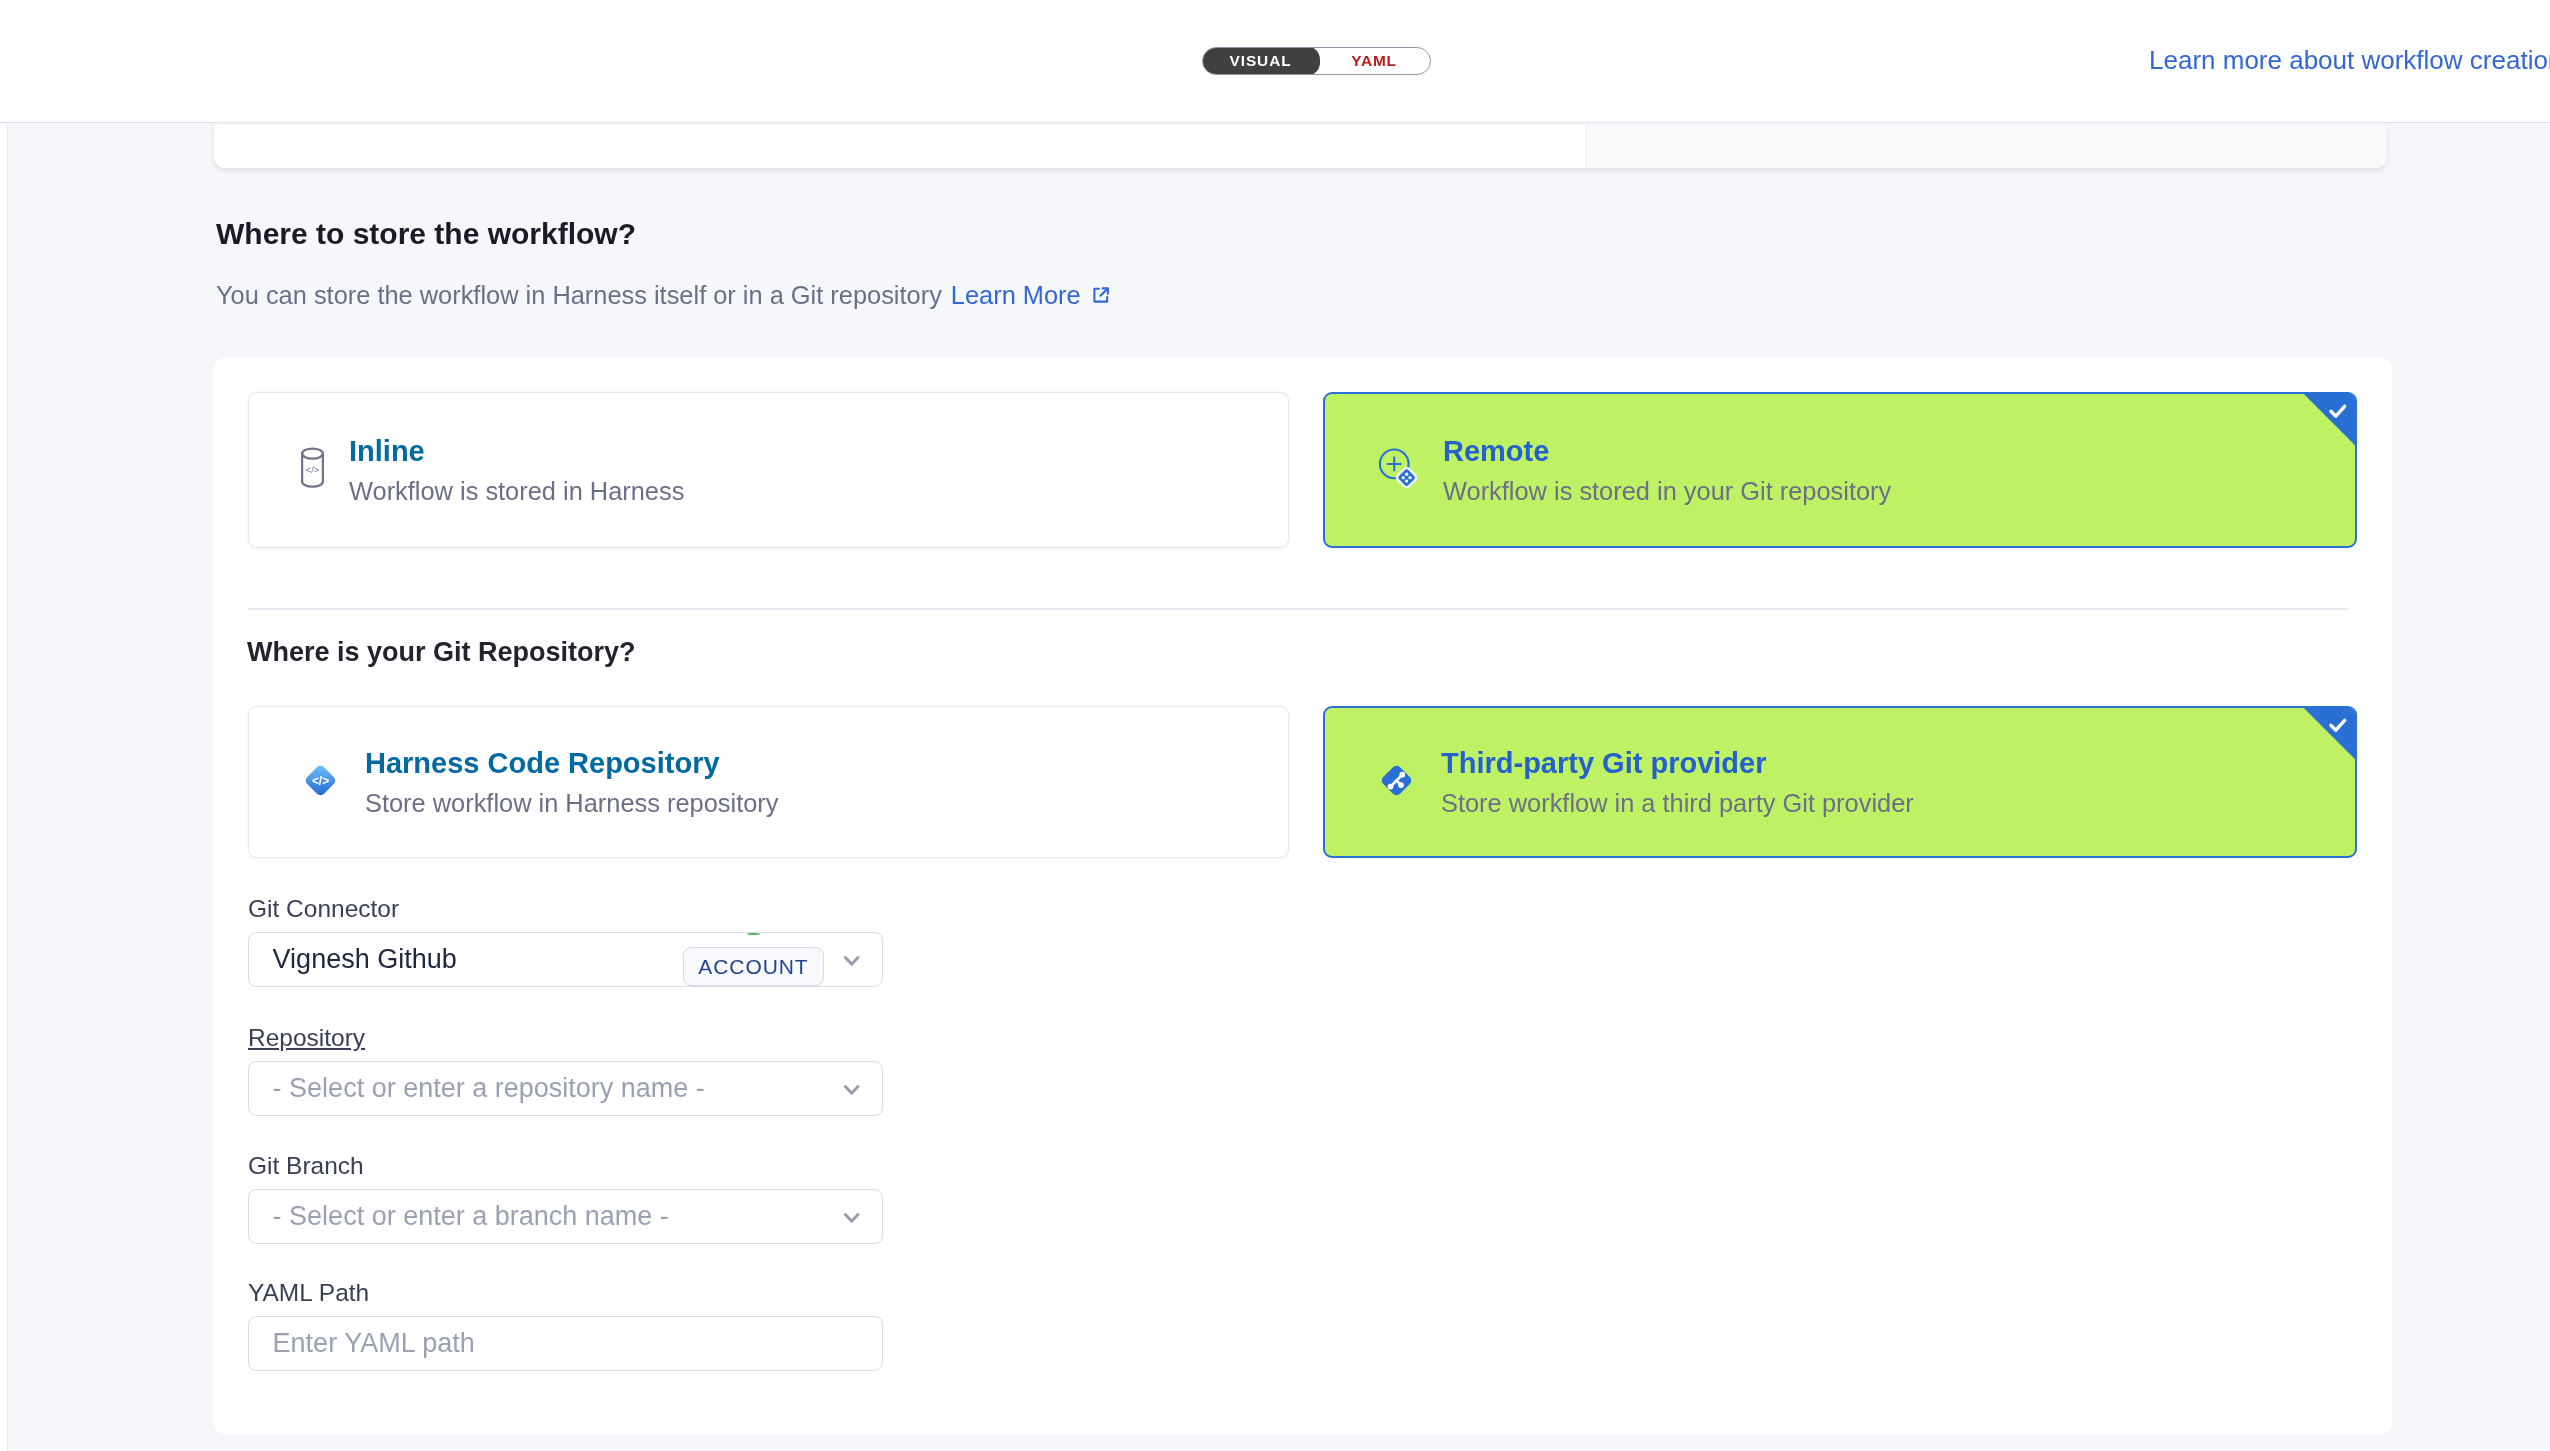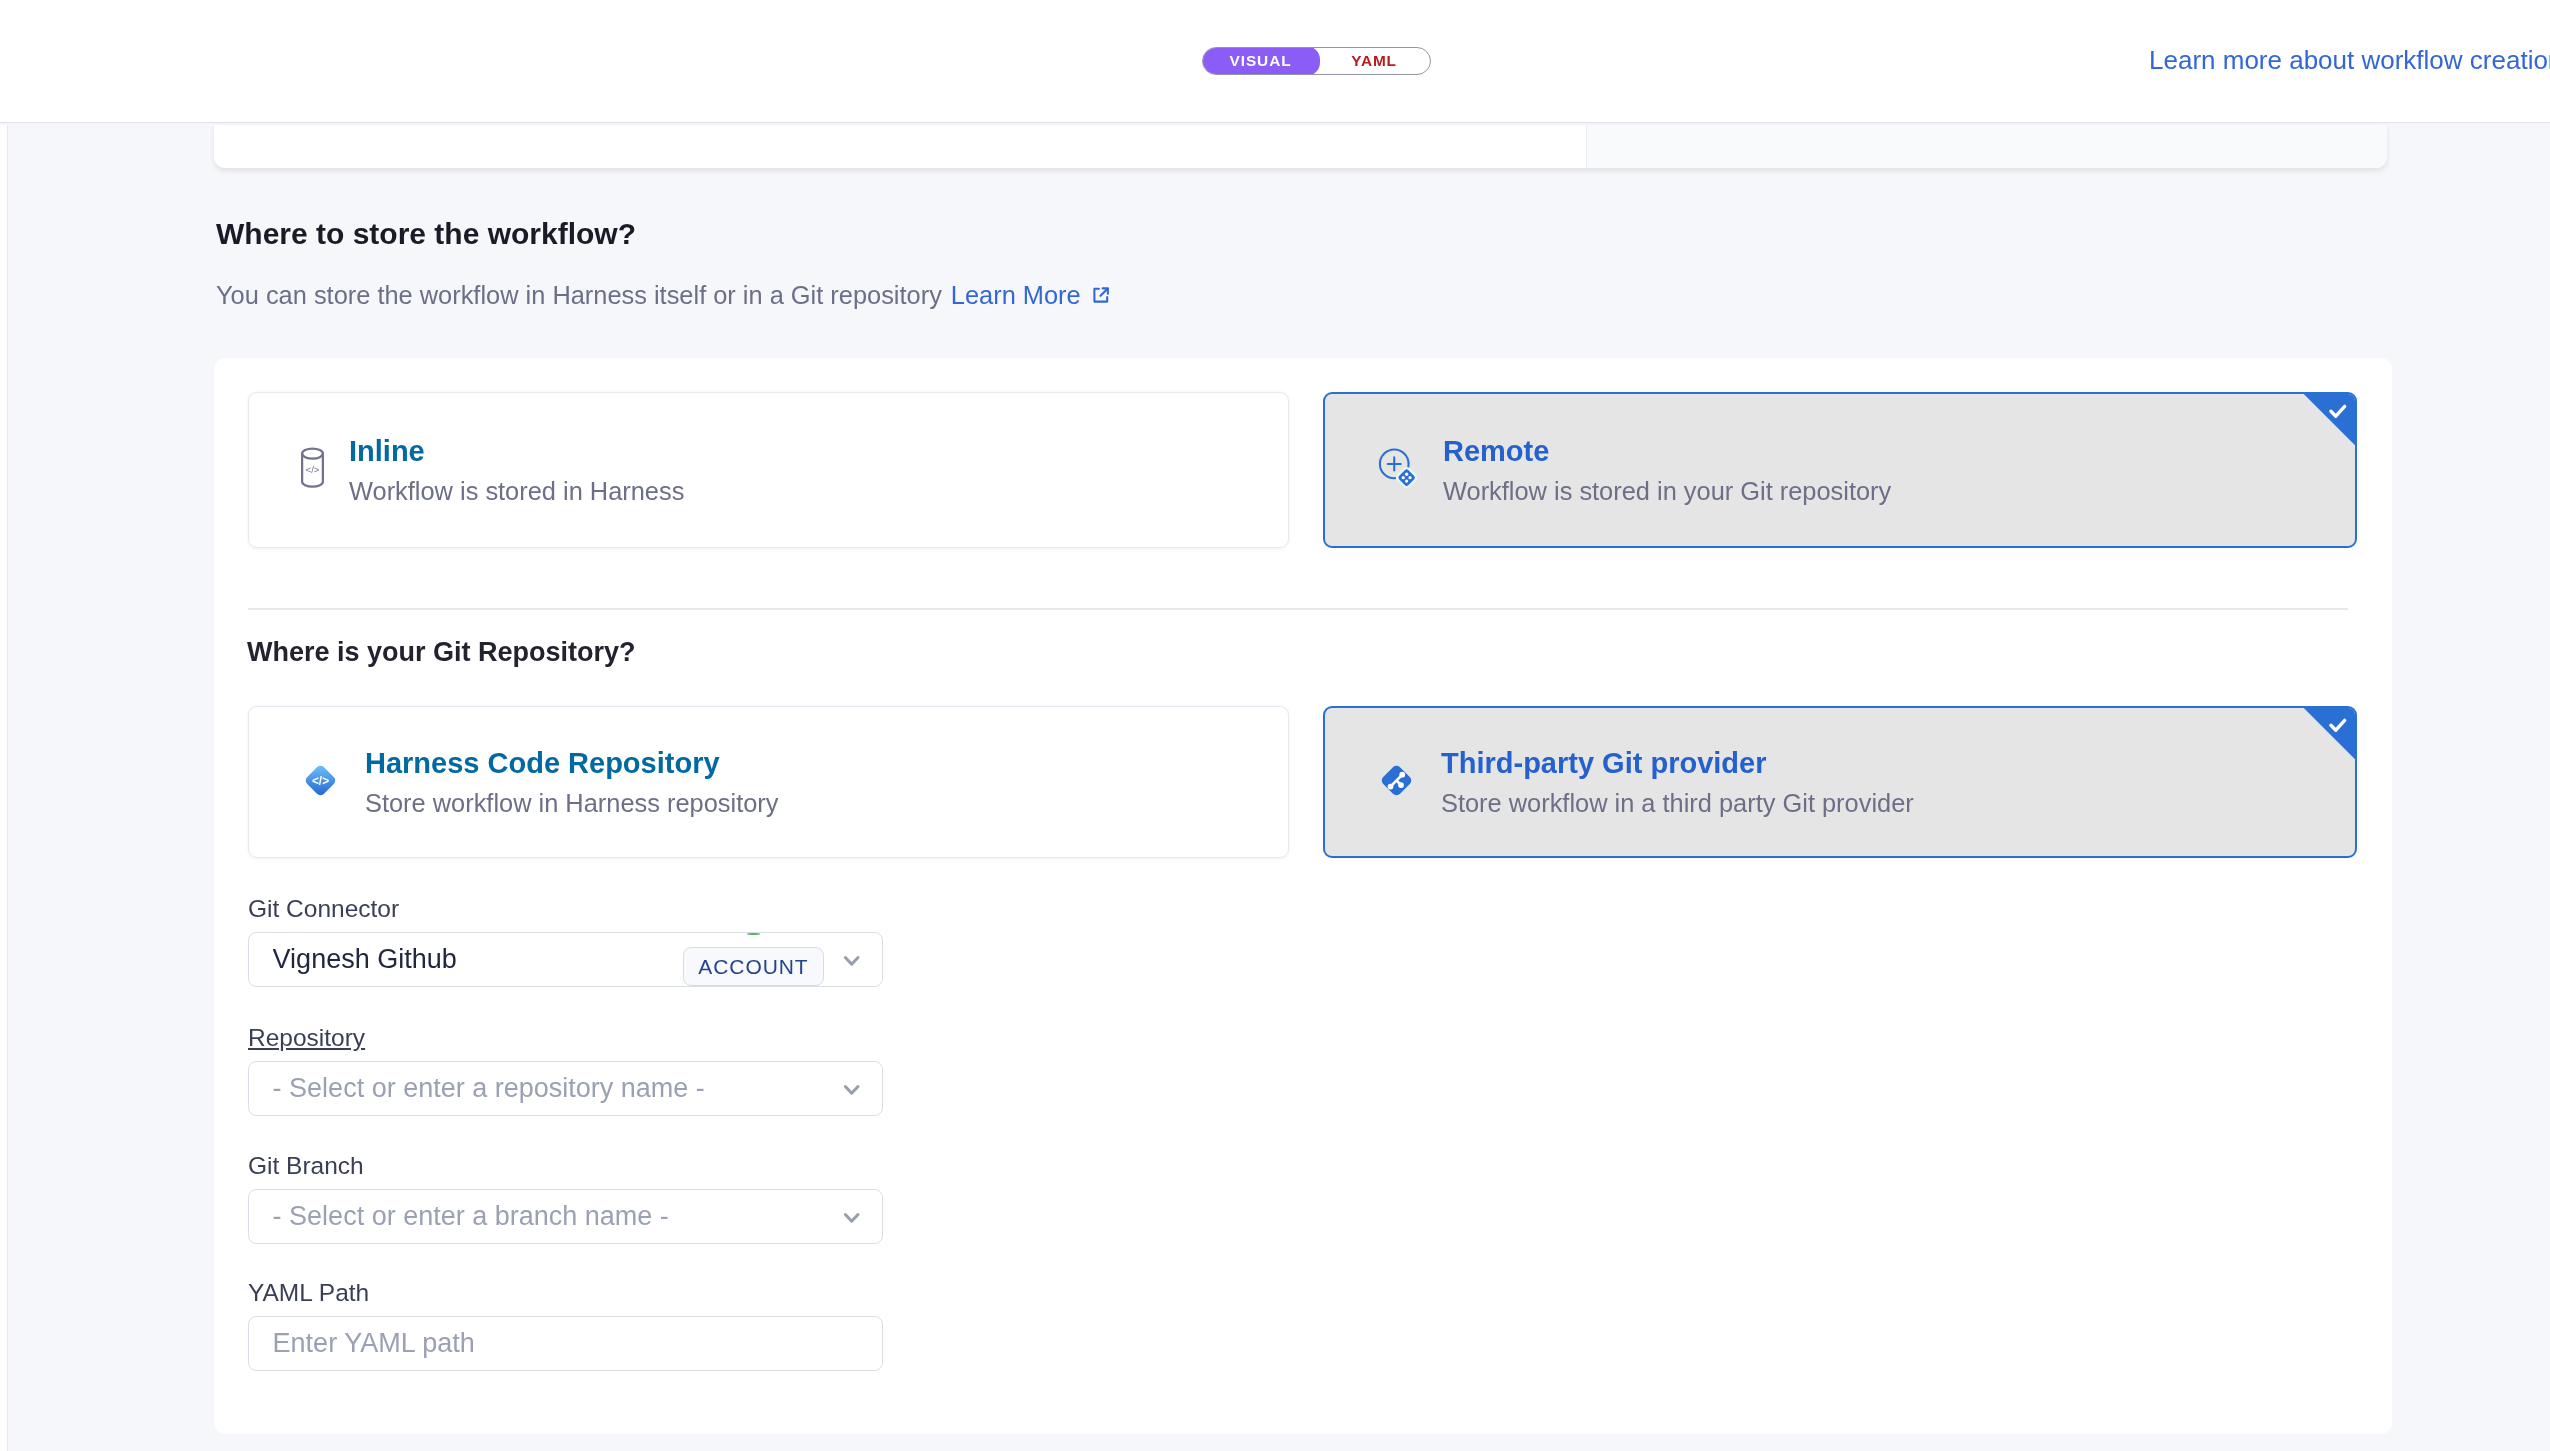--- a/index.html
+++ b/index.html
@@ -11,21 +11,21 @@
   .header { position:absolute; left:0; top:0; width:2550px; height:123px;
             background:#ffffff; border-bottom:1.8px solid #dfe1e8; z-index:5; }
   .header-left { position:absolute; left:50px; top:0; height:122px; display:flex; align-items:center; gap:20px; }
   .page-title { font-size:36px; font-weight:bold; color:#1b1b28; letter-spacing:0.2px; }
 
   .mode-toggle { position:absolute; left:1202px; top:47px; width:229px; height:28px;
                  background:#ffffff; border:1.8px solid #9396a8; border-radius:15.4px;
                  display:flex; align-items:stretch; overflow:hidden; }
   .toggle-seg { flex:1; display:flex; align-items:center; justify-content:center;
                 font-size:15.4px; font-weight:bold; letter-spacing:0.9px; color:#b91c1c; cursor:pointer; }
-  .toggle-seg.active { background:#8b5cf6; color:#ffffff; border-radius:13.6px; margin:-1.8px; flex:1.06; }
+  .toggle-seg.active { background:#404040; color:#ffffff; border-radius:13.6px; margin:-1.8px; flex:1.06; }
 
   .header-link { position:absolute; left:2149px; top:45px; white-space:nowrap;
                  font-size:26px; color:#3467d6; cursor:pointer; }
 
   
   .content { position:absolute; left:0; top:125px; width:2550px; height:1326px; background:#f5f7fa; }
   .left-rail { position:absolute; left:0; top:0; width:8.2px; height:1326px;
                background:#ffffff; border-right:0.9px solid #e8eaef; }
 
   
@@ -42,21 +42,21 @@
   .ext-icon { position:relative; top:1.8px; }
 
   
   .panel { position:absolute; left:214px; top:233px; width:2178px; height:1076px;
            background:#ffffff; border-radius:11px; }
 
   .option-card { position:absolute; height:156px; background:#ffffff;
                  border:1.8px solid #e7e9f1; border-radius:9px; cursor:pointer;
                  box-shadow:0 0.9px 3.6px rgba(40,41,61,0.06);
                  display:flex; align-items:center; gap:22px; padding-left:49px; overflow:hidden; }
-  .option-card.selected { background:#e5e5e5; border:2.7px solid #2a70d4; box-shadow:none; }
+  .option-card.selected { background:#bef264; border:2.7px solid #2a70d4; box-shadow:none; }
   .card-texts { display:flex; flex-direction:column; gap:9px; }
   .card-title { font-size:29px; font-weight:bold; color:#0369a1; }
   .option-card.selected .card-title { color:#2461cd; }
   .card-sub { font-size:25.4px; color:#6c6f87; }
   .corner-badge { position:absolute; top:-0.9px; right:-0.9px; width:53px; height:53px;
                   background:#2a70d4; clip-path:polygon(0 0,100% 0,100% 100%); }
 
   .row1 { top:34px; }
   .row2 { top:348px; height:152px; }
   .col-left { left:34px; width:1041px; }

